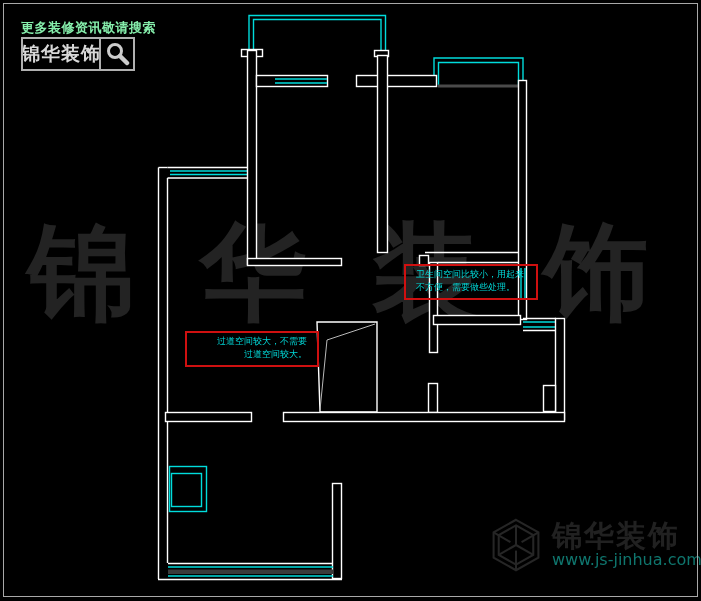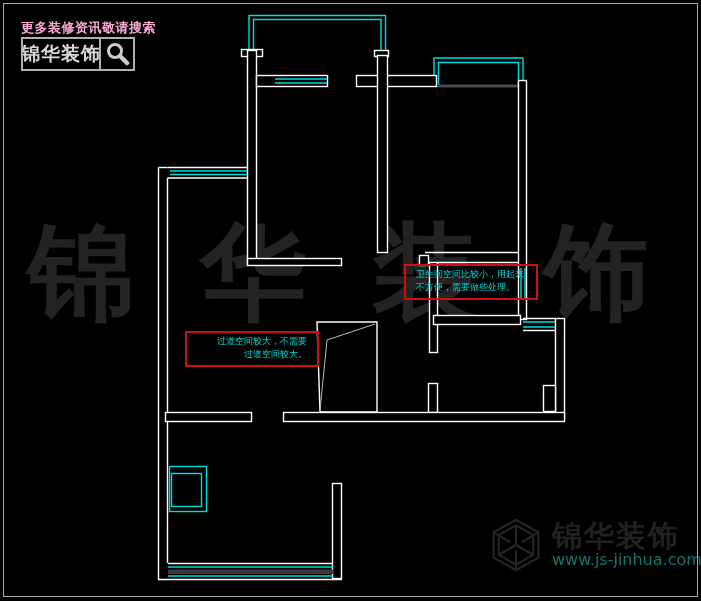--- a/index.html
+++ b/index.html
@@ -24,21 +24,21 @@
   .leaf{stroke:#b9b9b9;stroke-width:1;fill:none;}
 
   
   .ann{border:2px solid #cf1010;color:#00d8d8;font-size:9px;line-height:13px;
        padding:2px 10px;z-index:3;width:110px;height:28px;overflow:hidden;
        letter-spacing:0px;white-space:nowrap;}
   .ann1{left:404px;top:264px;}
   .ann2{left:185px;top:331px;text-align:right;}
 
   
-  .hint{left:21px;top:19px;font-size:13px;font-weight:bold;color:#f9a8d4;
+  .hint{left:21px;top:19px;font-size:13px;font-weight:bold;color:#86efac;
         letter-spacing:0.5px;z-index:4;white-space:nowrap;}
   .searchbox{left:21px;top:37px;width:114px;height:34px;border:2px solid #b0b0b0;
              display:flex;align-items:stretch;z-index:4;box-sizing:border-box;background:#000;}
   .searchbox .name{flex:1;display:flex;align-items:center;justify-content:center;
                    font-size:19px;font-weight:bold;color:#d8d8d8;letter-spacing:1px;
                    font-family:"DejaVu Serif",serif;white-space:nowrap;overflow:hidden;}
   .searchbox .div{width:0;border-left:2px solid #b0b0b0;}
   .searchbox .mag{width:32px;display:flex;align-items:center;justify-content:center;}
 
   

